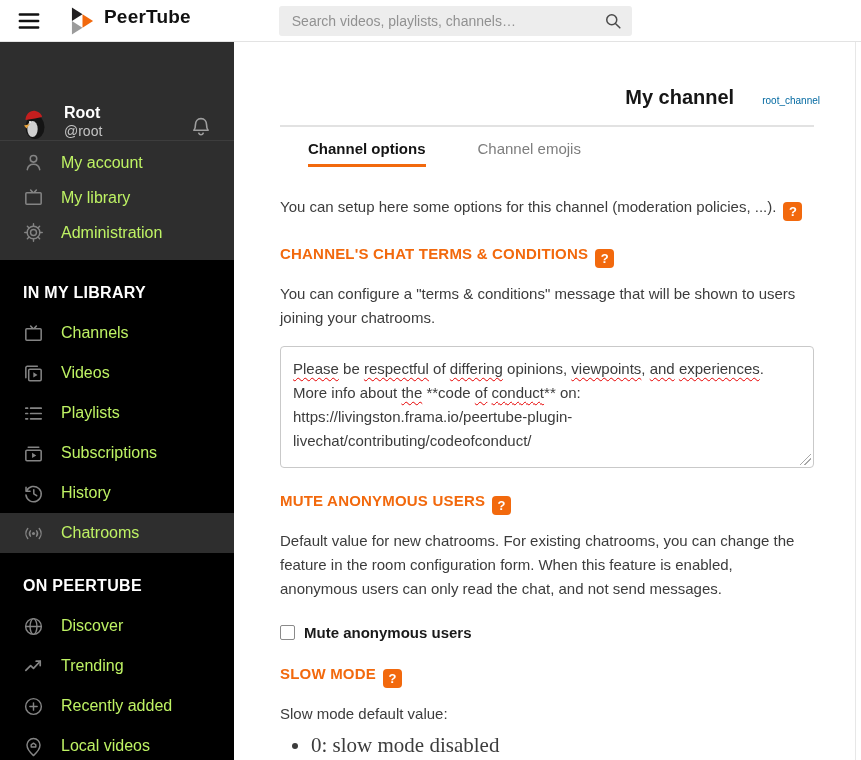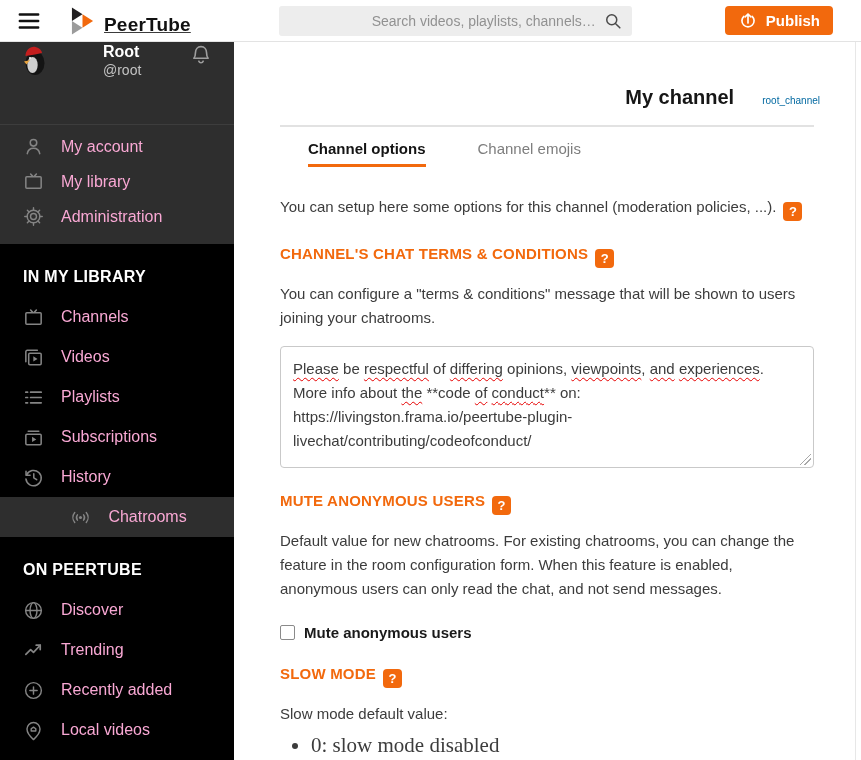--- a/index.html
+++ b/index.html
@@ -9,52 +9,51 @@
     font-family:"Liberation Sans","DejaVu Sans",sans-serif;
     color:#3c3c3c;
   }
   
   .header {
     height:42px; display:flex; align-items:center;
     background:#fff; border-bottom:1px solid #e3e3e3;
     padding:0 28px 0 16px; position:relative; z-index:2;
   }
   .hamburger { width:26px; height:26px; display:flex; align-items:center; justify-content:center; cursor:pointer; color:#111; background:none; border:none; padding:0; }
-  .logo { display:flex; align-items:flex-end; margin-left:28px; cursor:pointer;text-decoration:underline; }
+  .logo { display:flex; align-items:flex-start; margin-left:28px; cursor:pointer; }
   .logo-text { font-size:19px; font-weight:700; color:#111; margin-left:9px; letter-spacing:.2px; }
   .search-wrap { position:relative; margin-left:88px; }
   .search-input {
     width:353px; height:30px; background:#ededed; border:none; border-radius:3px;
     padding:0 36px 0 13px; font-size:14px; color:#222; outline:none;
     font-family:"Liberation Sans","DejaVu Sans",sans-serif;
-    text-align:right;
   }
   .search-input::placeholder { color:#919191; }
   .search-icon { position:absolute; right:9px; top:5px; width:20px; height:20px; color:#4a4a4a; cursor:pointer; }
   .publish-btn {
     margin-left:auto; height:29px; display:flex; align-items:center; gap:8px;
     background:#f2690d; color:#fff; border:none; border-radius:4px;
     padding:0 13px; font-size:15px; font-weight:700; cursor:pointer;
     font-family:"Liberation Sans","DejaVu Sans",sans-serif;
   }
   
   .layout { display:flex; height:718px; }
   
   .sidebar { width:234px; background:#000; color:#fff; flex-shrink:0; overflow:hidden; }
   .user-block { background:#2e2e2e; }
-  .user-row { height:83px; display:flex; align-items:flex-start; padding:0 20px 0 17px; border-bottom:1px solid #3d3d3d;gap:39px; }
+  .user-row { height:99px; display:flex; align-items:flex-end; padding:0 20px 0 17px; border-bottom:1px solid #3d3d3d; }
   .avatar { width:34px; height:34px; flex-shrink:0; cursor:pointer; }
   .user-names { margin-left:13px; line-height:1.25; }
   .user-name { font-size:16px; font-weight:700; color:#fff; }
   .user-handle { font-size:14px; color:#c4c4c4; }
   .bell { margin-left:auto; width:26px; height:26px; color:#9e9e9e; cursor:pointer; }
   .account-items { padding:4px 0 10px; }
-  .menu-item { display:flex; align-items:center; height:40px; padding-left:22px; cursor:pointer; font-size:16px; color:#f9a8d4; }
+  .menu-item { display:flex; align-items:center; height:40px; padding-left:22px; cursor:pointer; font-size:16px; color:#bef264; }
   .account-items .menu-item { height:35px; }
-  .menu-item.active { background:#2e2e2e;justify-content:center; }
+  .menu-item.active { background:#2e2e2e; }
   .mi-icon { width:23px; height:23px; margin-right:16px; color:#848484; flex-shrink:0; display:flex; align-items:center; justify-content:center; }
   .section-title { font-size:16px; font-weight:700; color:#fff; padding:24px 0 11px 23px; letter-spacing:.3px; }
   .partial-item { margin-top:10px; }
   svg.sicon { width:100%; height:100%; fill:none; stroke:currentColor; stroke-width:1.6; stroke-linecap:round; stroke-linejoin:round; }
   
   .main { flex:1; background:#fff; padding:44px 0 0 46px; position:relative; overflow:hidden; }
   .scroll-line { position:absolute; right:5px; top:0; bottom:0; width:1px; background:#e7e7e7; }
   .content { width:540px; }
   .title-row { display:flex; align-items:baseline;justify-content:flex-end; }
   .page-title { margin:0; font-size:20px; font-weight:700; color:#161616; }
@@ -110,29 +109,20 @@
   </div>
   <div class="search-wrap">
     <input class="search-input" type="text" placeholder="Search videos, playlists, channels…" style="">
     <span class="search-icon">
       <svg class="sicon" viewBox="0 0 24 24" style="stroke-width:1.8">
           <circle cx="10.5" cy="10.5" r="6"></circle>
           <path d="M15.2 15.2l5 5"></path>
         </svg>
     </span>
   </div>
-  <button class="publish-btn">
-    <span style="width:20px;height:20px;display:flex">
-      <svg class="sicon" viewBox="0 0 24 24" style="stroke-width:2">
-        <path d="M7 6.4a7.3 7.3 0 1 0 10 0"></path>
-        <path d="M12 14.5V3.8M8.6 7L12 3.6 15.4 7"></path>
-      </svg>
-    </span>
-    <span>Publish</span>
-  </button>
 </div>
 
 <div class="layout">
 
   <div class="sidebar">
     <div class="user-block">
       <div class="user-row">
         <span class="avatar">
           <svg viewBox="0 0 34 34" width="34" height="34">
             <ellipse cx="18" cy="21" rx="9.5" ry="12" fill="#141414"></ellipse>

